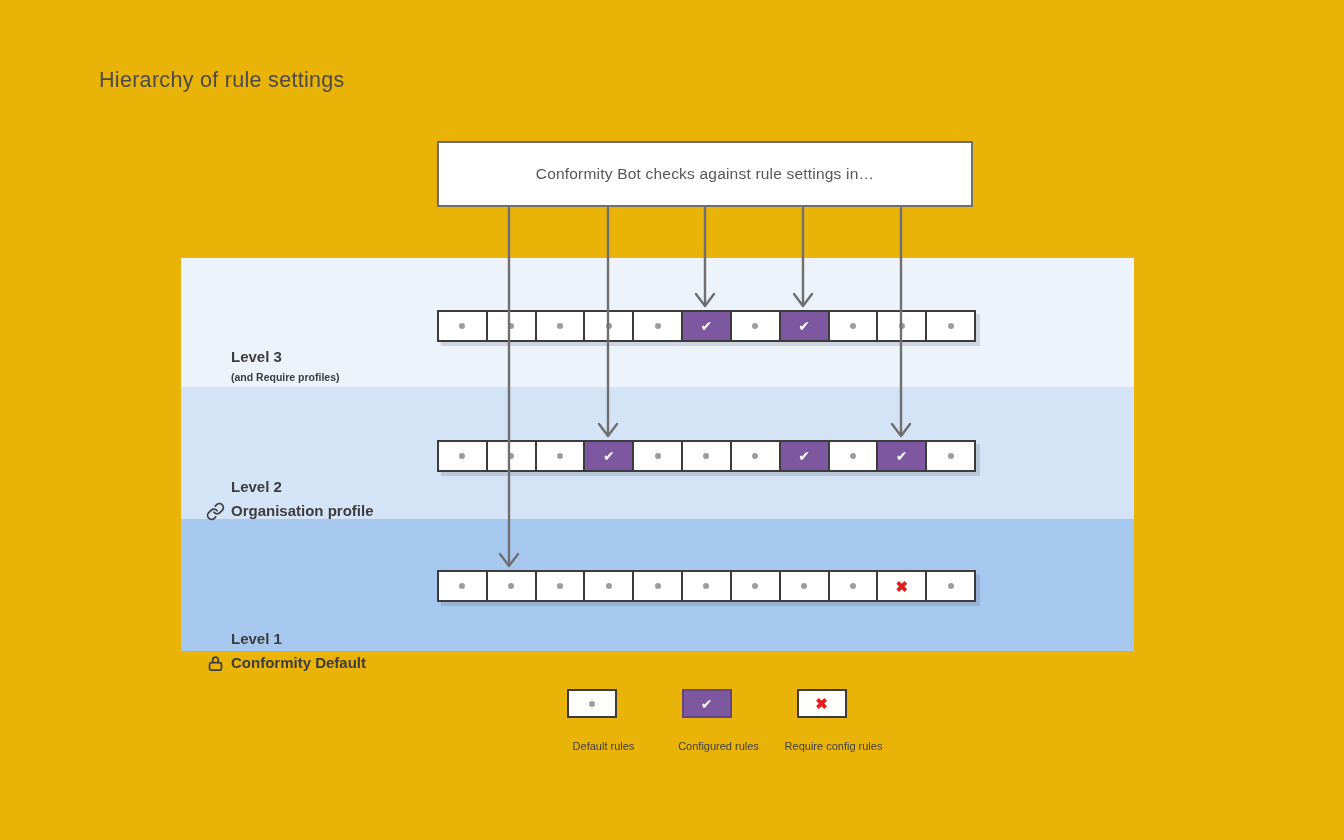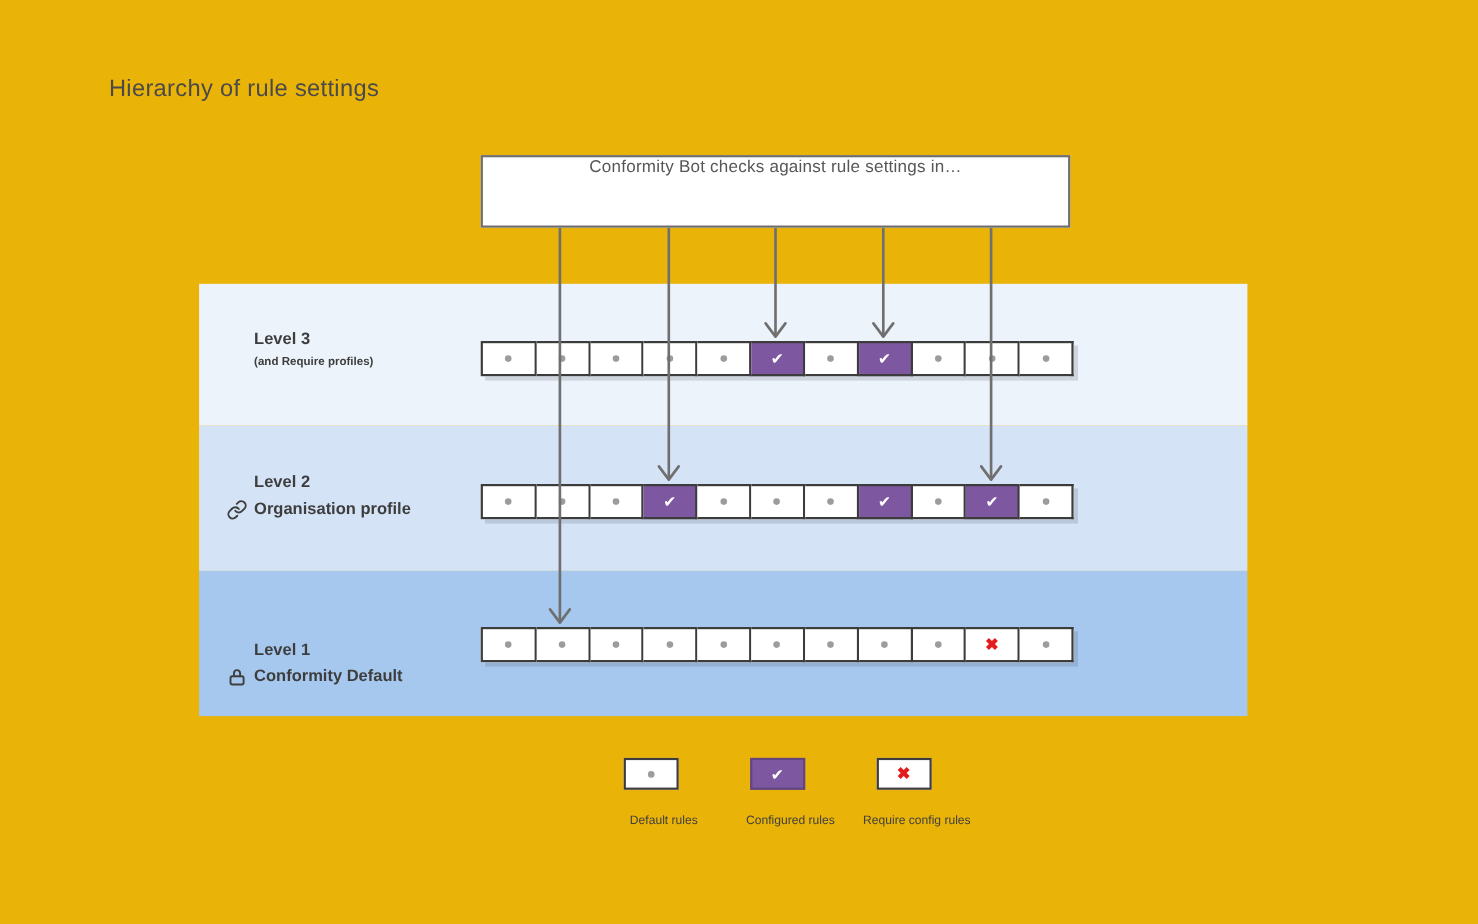--- a/index.html
+++ b/index.html
@@ -9,28 +9,28 @@
            color:#4a4a4a; letter-spacing:0.3px; }
 
   
   .band { position:absolute; left:181px; width:953px; z-index:1; }
   .band3 { top:258px; height:129px; background:var(--band3); }
   .band2 { top:387px; height:132px; background:var(--band2); }
   .band1 { top:519px; height:132px; background:var(--band1); }
 
   
   .banner { position:absolute; left:437px; top:141px; width:536px; height:66px;
-            background:#ffffff; border:2px solid #6e6e6e; display:flex; align-items:flex-start;
+            background:#ffffff; border:2px solid #6e6e6e; display:flex; align-items:center;
             justify-content:center; z-index:6; box-sizing:border-box; }
   .banner span { font-size:15.5px; color:#575757; letter-spacing:0.2px; }
 
   
   .label { position:absolute; left:206px; width:240px; z-index:3; color:#3d3d3d; }
   .label3 { top:297px; } .label2 { top:427px; } .label1 { top:579px; }
-  .label .lvl  { font-size:15px; font-weight:700; line-height:24px; margin-left:25px; }
+  .label .lvl  { font-size:15px; font-weight:700; line-height:24px; margin-left:25px;margin-top:48px; }
   .label .sub  { font-size:15px; font-weight:700; line-height:24px; display:flex; align-items:center; }
   .label .sub.no-icon { margin-left:25px; }
   .label .icon { width:19px; height:19px; margin-right:6px; display:inline-flex; flex:none; }
   .label .icon svg { width:100%; height:100%; }
   .label .note { font-size:10.5px; font-weight:700; line-height:16px; margin-left:25px; }
 
   
   .row { position:absolute; left:437px; width:539px; height:32px; display:flex;
          z-index:3; background:#ffffff; box-shadow:4px 4px 0 rgba(70,80,95,0.18); }
   .row3 { top:310px; } .row2 { top:440px; } .row1 { top:570px; }

